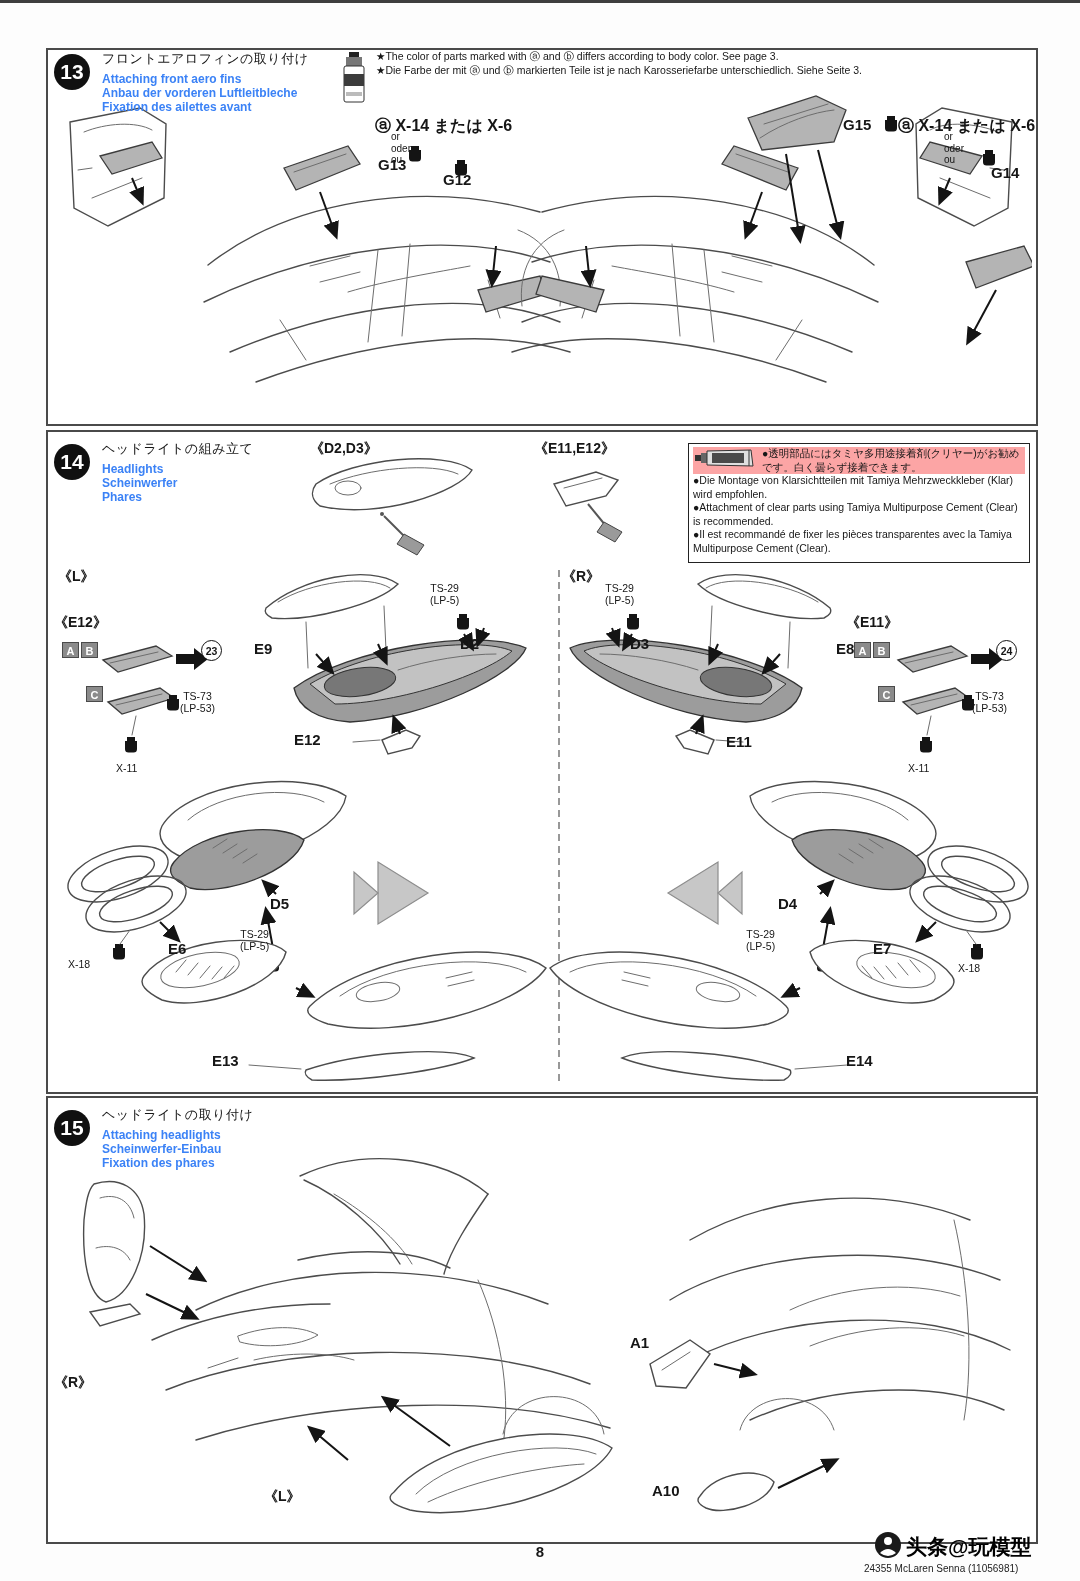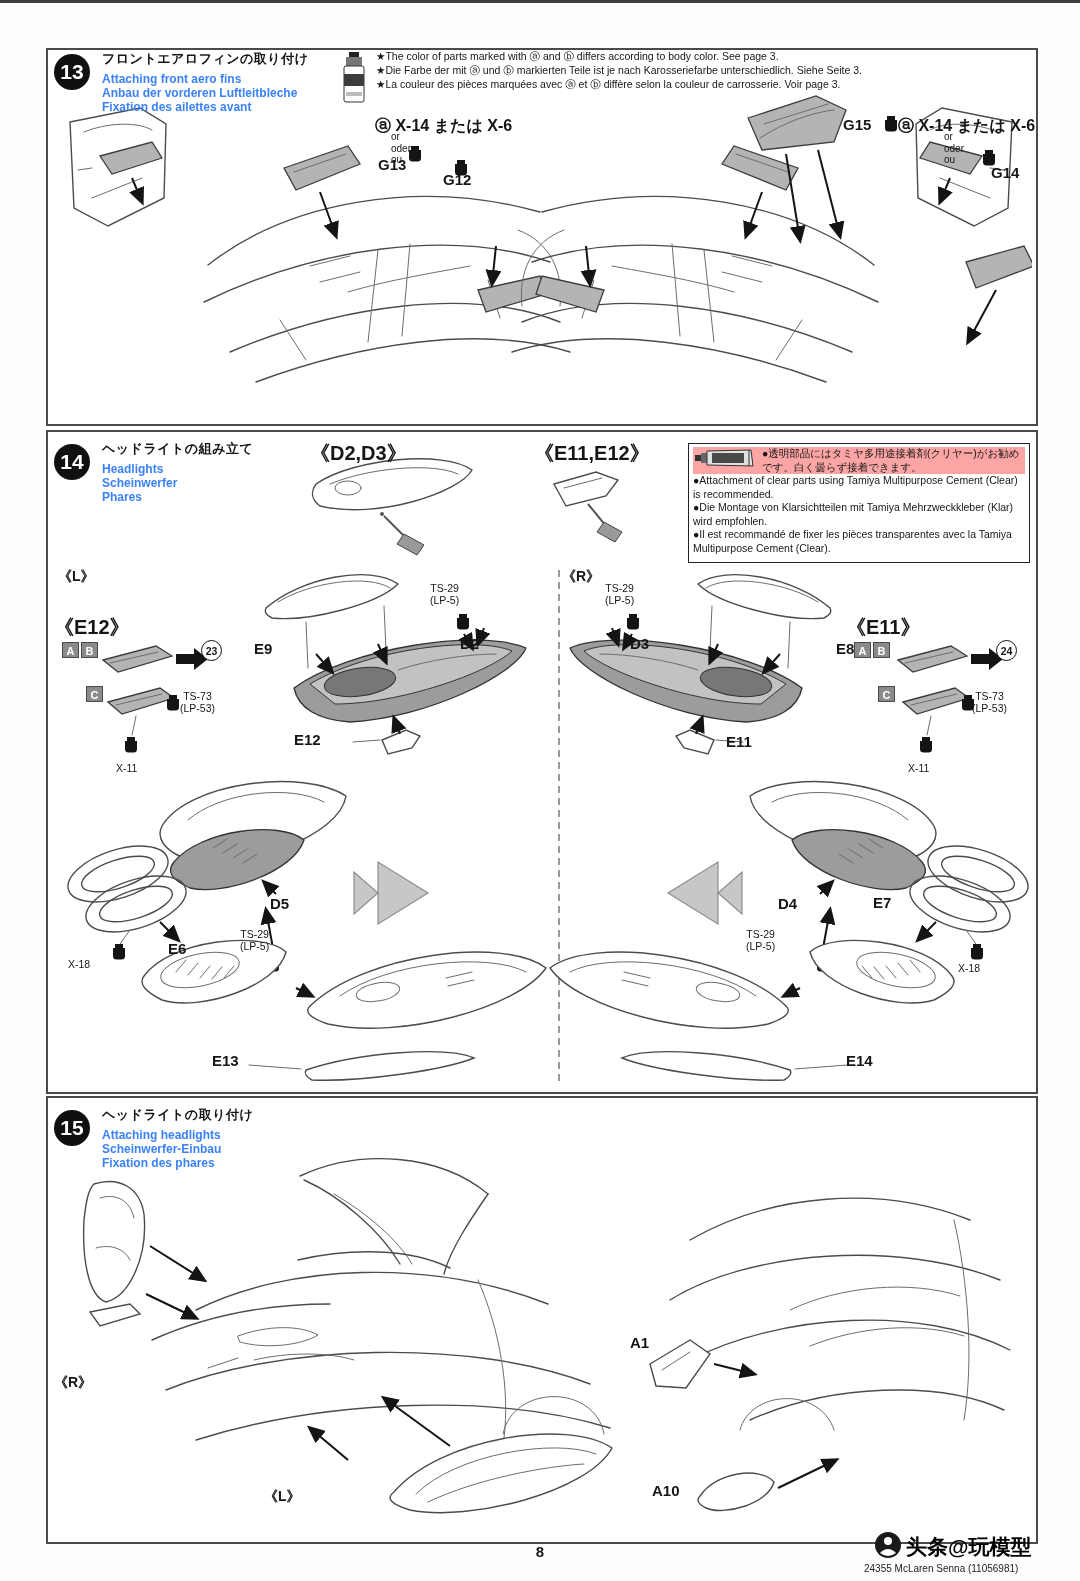--- a/index.html
+++ b/index.html
@@ -3,26 +3,26 @@
 <meta charset="utf-8">
 <style>
   html,body{margin:0;padding:0;background:#d8d8d8;}
   #page{position:relative;width:1080px;height:1581px;background:#fdfdfd;outline:1px solid #9a9a9a;
         font-family:"Liberation Sans","DejaVu Sans",sans-serif;color:#161616;overflow:hidden;}
   .scan-edge{position:absolute;left:0;top:0;width:1080px;height:3px;background:#3f3f3f;}
   .frame{position:absolute;border:2px solid #4a4a4a;background:#fff;}
   .stepnum{position:absolute;width:36px;height:36px;border-radius:50%;background:#101010;color:#fff;
            font-size:21px;font-weight:bold;display:flex;align-items:center;justify-content:center;}
   .titles{position:absolute;}
-  .t-ja{font-size:13px;font-weight:bold;margin-bottom:4px;letter-spacing:.5px;}
+  .t-ja{font-size:13px;font-weight:normal;margin-bottom:4px;letter-spacing:.5px;}
   .t{font-size:12px;line-height:14px;font-weight:bold;color:#3b82f6;}
   .lbl{position:absolute;white-space:nowrap;}
   .part{font-size:15px;font-weight:bold;}
   .side{font-size:14px;font-weight:bold;}
-  .grp{font-size:20px;font-weight:bold;}
+  .grp{font-size:14px;font-weight:bold;}
   .note{font-size:10.5px;line-height:13.5px;}
   .notes13 div{margin-bottom:.5px;}
   .paintlbl{position:absolute;font-size:10.5px;line-height:12px;text-align:center;white-space:nowrap;}
   .orcol{position:absolute;font-size:10px;line-height:11.5px;}
   .callout{position:absolute;font-size:16px;font-weight:bold;white-space:nowrap;}
   .slot{position:absolute;width:17px;height:16px;background:#8b8b8b;color:#fff;font-size:11px;font-weight:bold;
         text-align:center;line-height:16px;border:1px solid #4a4a4a;box-sizing:border-box;}
   .circref{position:absolute;width:21px;height:21px;border:1.5px solid #111;border-radius:50%;background:#fff;
            font-size:10.5px;font-weight:bold;text-align:center;line-height:21px;box-sizing:border-box;}
   .notebox{position:absolute;left:688px;top:443px;width:342px;height:120px;border:1.5px solid #222;
@@ -106,21 +106,20 @@
     <rect x="7" y="0" width="10" height="5" fill="#222"></rect>
     <rect x="4" y="5" width="16" height="9" fill="#777"></rect>
     <rect x="2" y="14" width="20" height="36" rx="2" fill="#fff" stroke="#333"></rect>
     <rect x="2" y="22" width="20" height="12" fill="#3c3c3c"></rect>
     <rect x="4" y="40" width="16" height="4" fill="#bbb"></rect>
   </svg>
 
   <div class="lbl notes13 note" style="left:376px;top:50px;width:652px;">
     <div>★The color of parts marked with ⓐ and ⓑ differs according to body color. See page 3.</div>
     <div>★Die Farbe der mit ⓐ und ⓑ markierten Teile ist je nach Karosseriefarbe unterschiedlich. Siehe Seite 3.</div>
-    <div>★La couleur des pièces marquées avec ⓐ et ⓑ diffère selon la couleur de carrosserie. Voir page 3.</div>
   </div>
 
   <div class="callout" style="left:375px;top:116px;">ⓐ X-14 または X-6</div>
   <div class="orcol" style="left:391px;top:131px;">
     <div>or</div>
     <div>oder</div>
     <div>ou</div>
   </div>
   <div class="lbl part" style="left:378px;top:156px;">G13</div>
   <div class="lbl part" style="left:443px;top:171px;">G12</div>
@@ -238,22 +237,22 @@
 
   <div class="notebox">
     <svg class="tube" width="62" height="18" style="position:static;">
       <rect x="1" y="6" width="6" height="6" fill="#333"></rect>
       <rect x="7" y="4" width="6" height="10" fill="#666"></rect>
       <path d="M13,2 L57,1 L59,17 L13,16 Z" fill="#e0e0e0" stroke="#333"></path>
       <rect x="18" y="4" width="32" height="10" fill="#4a4a4a"></rect>
       <line x1="55" y1="1" x2="55" y2="17" stroke="#333"></line>
     </svg>
     <div class="note ja-hl">●透明部品にはタミヤ多用途接着剤(クリヤー)がお勧めです。白く曇らず接着できます。</div>
+    <div class="note">●Die Montage von Klarsichtteilen mit Tamiya Mehrzweckkleber (Klar) wird empfohlen.</div>
     <div class="note">●Attachment of clear parts using Tamiya Multipurpose Cement (Clear) is recommended.</div>
-    <div class="note">●Die Montage von Klarsichtteilen mit Tamiya Mehrzweckkleber (Klar) wird empfohlen.</div>
     <div class="note">●Il est recommandé de fixer les pièces transparentes avec la Tamiya Multipurpose Cement (Clear).</div>
   </div>
 
   <div class="lbl side" style="left:58px;top:568px;">《L》</div>
   <div class="lbl side" style="left:562px;top:568px;">《R》</div>
 
   <div class="lbl grp" style="left:54px;top:614px;">《E12》</div>
   <div class="slot" style="left:62px;top:642px;">A</div>
   <div class="slot" style="left:81px;top:642px;">B</div>
   <div class="circref" style="left:201px;top:640px;">23</div>
@@ -296,21 +295,21 @@
     <div>(LP-5)</div>
   </div>
   <div class="lbl part" style="left:630px;top:635px;">D3</div>
   <div class="lbl part" style="left:836px;top:640px;">E8</div>
   <div class="lbl part" style="left:726px;top:733px;">E11</div>
   <div class="lbl part" style="left:778px;top:895px;">D4</div>
   <div class="paintlbl" style="left:746px;top:928px;">
     <div>TS-29</div>
     <div>(LP-5)</div>
   </div>
-  <div class="lbl part" style="left:873px;top:894px;">E7</div>
+  <div class="lbl part" style="left:873px;top:940px;">E7</div>
   <div class="paintlbl" style="left:958px;top:962px;">X-18</div>
   <div class="lbl part" style="left:846px;top:1052px;">E14</div>
 
   <div class="frame" style="left:46px;top:1096px;width:988px;height:444px;">
     <svg width="984" height="440" style="left:0;top:0;">
       <defs>
         <marker id="ah15" markerWidth="9" markerHeight="8" refX="7" refY="4" orient="auto">
           <path d="M0,0 L9,4 L0,8 Z" fill="#141414"></path>
         </marker>
       </defs>

